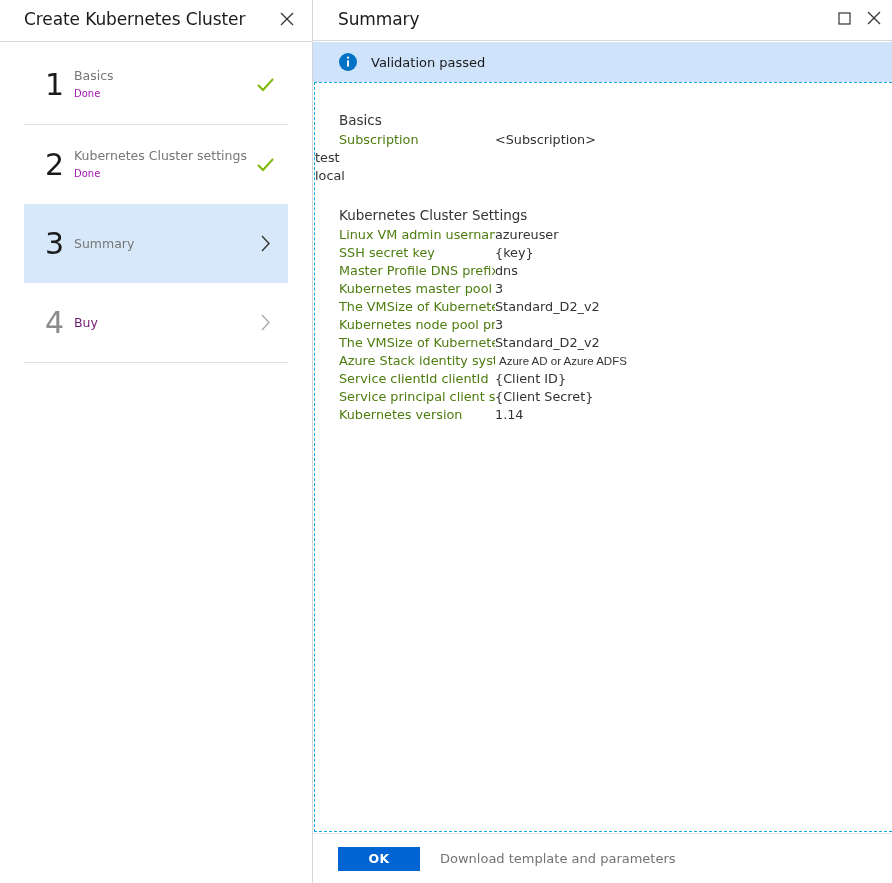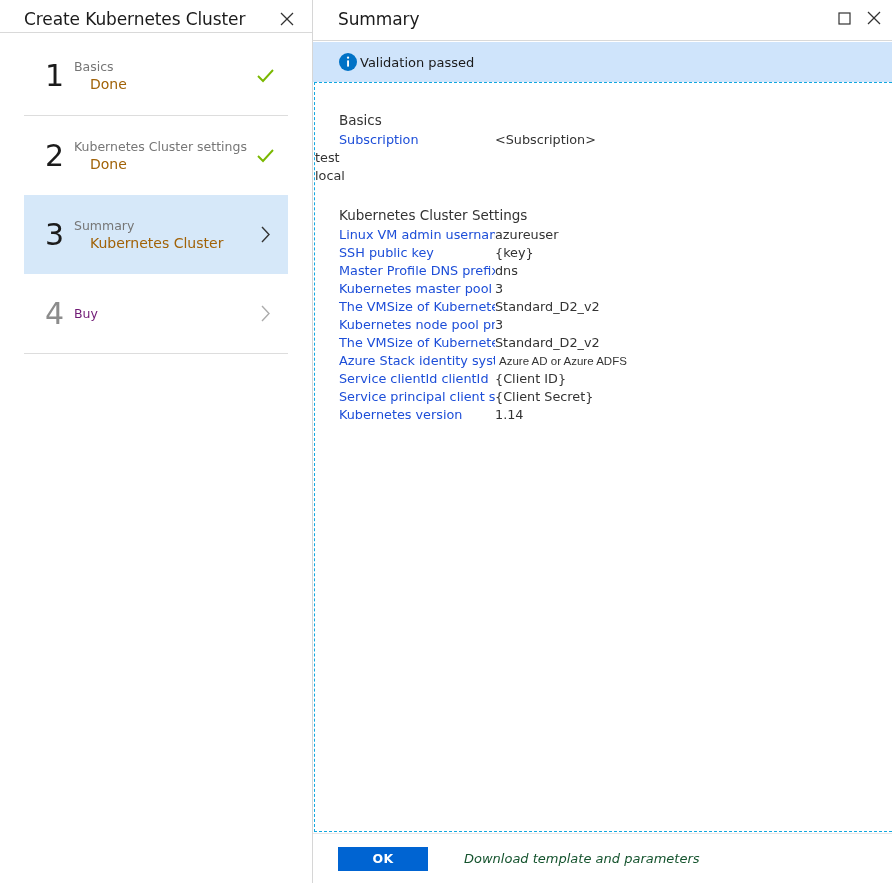--- a/index.html
+++ b/index.html
@@ -22,21 +22,21 @@
   
   #left-panel {
     position: relative;
     width: 313px; height: 883px;
     background: #ffffff;
     border-right: 1px solid #d6d6d6;
     flex: 0 0 313px;
   }
   #left-header {
     position: relative;
-    height: 33px;
+    height: 42px;
     border-bottom: 1px solid #d9d9d9;
     background: #fff;
     padding-left: 39px;
   }
   #left-title {
     position: absolute;
     left: 24px; top: 9px;
     font-size: 17px;
     font-weight: 400;
     color: #1b1b1b;
@@ -90,25 +90,24 @@
     padding-left: 8px;
     min-width: 0;
   }
   .step-label {
     font-size: 12.5px;
     color: #767676;
     line-height: 17px;
     white-space: nowrap;
   }
   .step-sub {
-    font-size: 14px;
-    color: #a16207;
+    font-size: 10px;
+    color: #a21caf;
     line-height: 19px;
     white-space: nowrap;
-    margin-left: 16px;
   }
   .step.disabled .step-label { color: #701a75; }
   .step-status {
     flex: 0 0 40px;
     display: flex;
     align-items: center;
     justify-content: center;
     padding-right: 6px;
   }
   .chk svg { display:block; }
@@ -157,21 +156,21 @@
     background: #cfe4fb;
     display: flex;
     align-items: center;
   }
   #validation-icon {
     margin-left: 26px;
     width: 18px; height: 18px;
     flex: 0 0 18px;
   }
   #validation-text {
-    margin-left: 3px;
+    margin-left: 14px;
     font-size: 13px;
     color: #1b1b1b;
   }
 
   
   #summary-region {
     position: absolute;
     left: 1px; top: 82px;
     width: 883px;
     max-width: 883px;
@@ -197,21 +196,21 @@
   .row {
     display: flex;
     line-height: 18px;
     height: 18px;
   }
   .row-label {
     flex: 0 0 180px;
     width: 180px;
     padding-left: 24px;
     font-size: 12.8px;
-    color: #1d4ed8;
+    color: #4d7c0f;
     white-space: nowrap;
     overflow: hidden;
     text-overflow: clip;
   }
   .row-value {
     flex: 1 1 auto;
     font-size: 12.8px;
     color: #333333;
     white-space: nowrap;
   }
@@ -228,39 +227,38 @@
     left: 0; bottom: 0;
     width: 579px;
     height: 50px;
     background: #ffffff;
     border-top: 1px solid #e8e8e8;
     display: flex;
     align-items: center;
   }
   #ok-button {
     margin-left: 25px;
-    width: 90px; height: 24px;
+    width: 82px; height: 24px;
     background: #0064d2;
     color: #ffffff;
     border: none;
     font-size: 12.5px;
     font-weight: bold;
     font-family: "DejaVu Sans", "Liberation Sans", sans-serif;
     letter-spacing: 0.4px;
     cursor: pointer;
     display: flex; align-items: center; justify-content: center;
   }
   #download-link {
-    margin-left: 36px;
+    margin-left: 20px;
     font-size: 13px;
-    color: #14532d;
+    color: #737373;
     cursor: pointer;
     text-decoration: none;
     white-space: nowrap;
-    font-style: italic;
   }
 </style>
 </head>
 <body>
 
 <div id="root">
 
   <div id="left-panel">
 
     <div id="left-header">
@@ -299,21 +297,20 @@
           <svg width="17" height="14" viewBox="0 0 17 14">
             <polyline points="1,7 6,12 16,1" fill="none" stroke="#7ab800" stroke-width="1.9"></polyline>
           </svg>
         </div>
       </div>
 
       <div class="step active">
         <div class="step-num">3</div>
         <div class="step-text">
           <div class="step-label">Summary</div>
-          <div class="step-sub">Kubernetes Cluster</div>
         </div>
         <div class="step-status chev">
           <svg width="11" height="17" viewBox="0 0 11 17">
             <polyline points="2,1 9,8.5 2,16" fill="none" stroke="#333" stroke-width="1.4"></polyline>
           </svg>
         </div>
       </div>
 
       <div class="step disabled">
         <div class="step-num">4</div>
@@ -383,21 +380,21 @@
         <div class="sec-gap"></div>
 
         <div class="sec">
           <div class="sec-title">Kubernetes Cluster Settings</div>
           <div class="rows">
             <div class="row">
               <div class="row-label">Linux VM admin username</div>
               <div class="row-value">azureuser</div>
             </div>
             <div class="row">
-              <div class="row-label">SSH public key</div>
+              <div class="row-label">SSH secret key</div>
               <div class="row-value">{key}</div>
             </div>
             <div class="row">
               <div class="row-label">Master Profile DNS prefix</div>
               <div class="row-value">dns</div>
             </div>
             <div class="row">
               <div class="row-label">Kubernetes master pool profile ...</div>
               <div class="row-value">3</div>
             </div>

